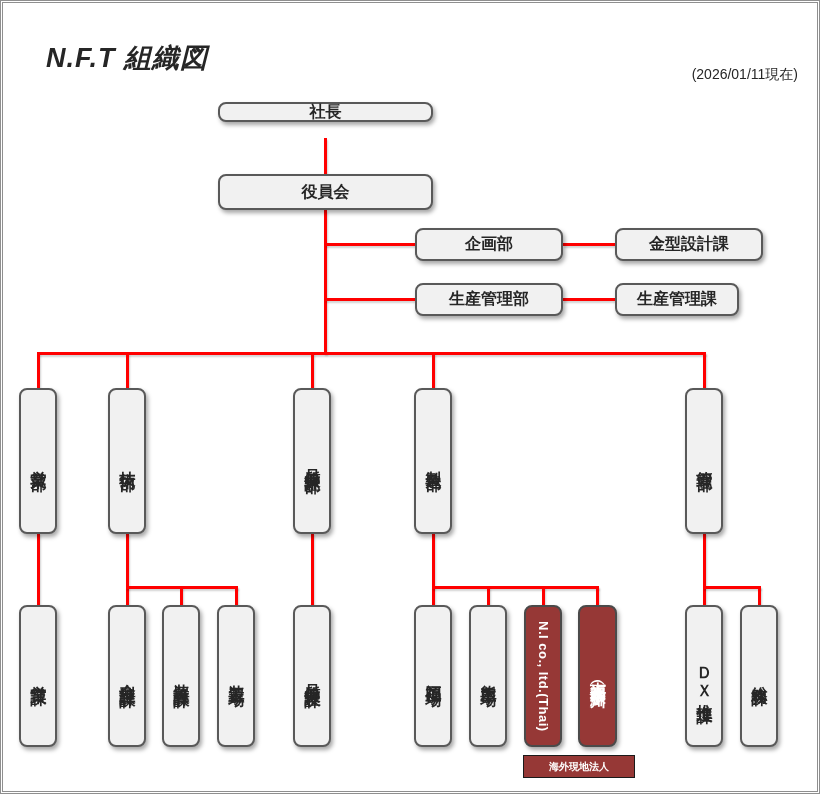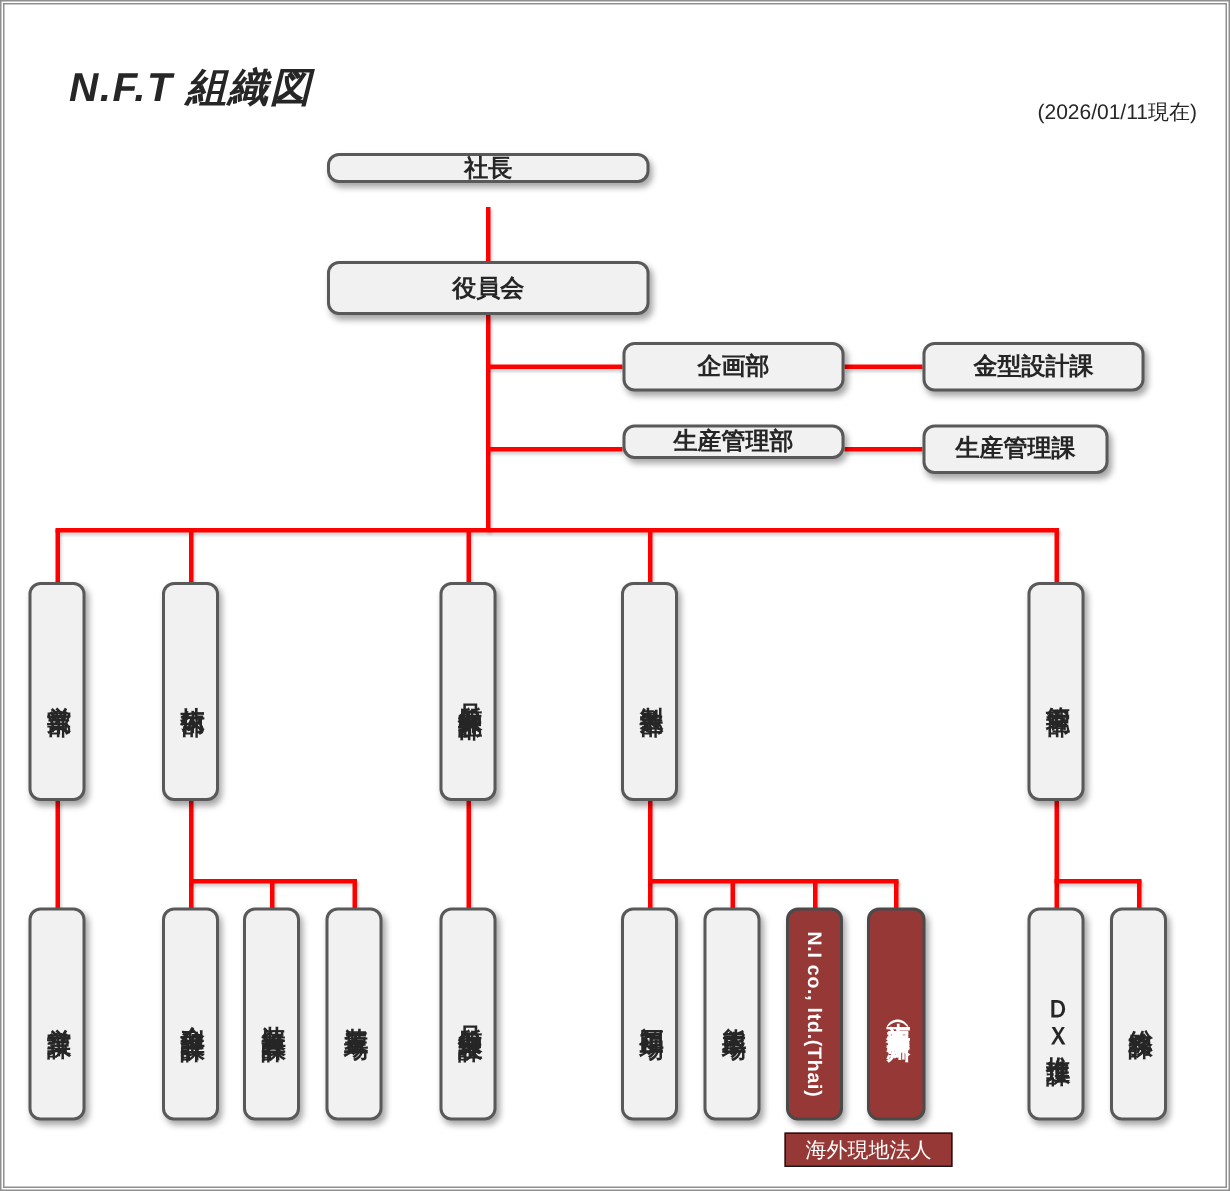--- a/index.html
+++ b/index.html
@@ -36,21 +36,21 @@
   .red {
     background:var(--overseas-fill,#963836);
     border-color:var(--overseas-border,#4a4a4a);
     color:var(--overseas-text,#ffffff);
   }
   .legend {
     position:absolute; box-sizing:border-box;
     background:var(--overseas-fill,#963836);
     border:1px solid var(--legend-border,#1a1a1a);
     color:var(--overseas-text,#ffffff);
-    font-size:14px; font-weight:400;
+    font-size:10px; font-weight:700;
     display:flex; align-items:center; justify-content:center;
     z-index:2; white-space:nowrap;
   }
 </style>
 </head>
 <body>
 
 <div id="page">
   <div class="frame-outer"></div>
   <div class="frame-inner"></div>
@@ -82,21 +82,21 @@
   <div class="line" style="left:541.5px;top:587px;width:3px;height:19px"></div>
   <div class="line" style="left:595.5px;top:587px;width:3px;height:19px"></div>
   <div class="line" style="left:702.5px;top:533px;width:3px;height:73px"></div>
   <div class="line" style="left:702.5px;top:585.5px;width:58px;height:3px"></div>
   <div class="line" style="left:757.5px;top:587px;width:3px;height:19px"></div>
 
   <div class="hbox" style="left:218px;top:102px;width:215px;height:20px">社長</div>
   <div class="hbox" style="left:415px;top:228px;width:148px;height:33px">企画部</div>
   <div class="hbox" style="left:218px;top:174px;width:215px;height:36px">役員会</div>
   <div class="hbox" style="left:615px;top:228px;width:148px;height:33px">金型設計課</div>
-  <div class="hbox" style="left:415px;top:283px;width:148px;height:23px">生産管理部</div>
+  <div class="hbox" style="left:415px;top:283px;width:148px;height:33px">生産管理部</div>
   <div class="hbox" style="left:615px;top:283px;width:124px;height:33px">生産管理課</div>
 
   <div class="vbox" style="left:19px;top:388px;width:38px;height:146px">営業部</div>
   <div class="vbox" style="left:108px;top:388px;width:38px;height:146px">技術部</div>
   <div class="vbox" style="left:293px;top:388px;width:38px;height:146px">品質保証部</div>
   <div class="vbox" style="left:414px;top:388px;width:38px;height:146px">製造部</div>
   <div class="vbox" style="left:685px;top:388px;width:38px;height:146px">管理部</div>
 
   <div class="vbox" style="left:19px;top:605px;width:38px;height:142px">営業課</div>
   <div class="vbox" style="left:108px;top:605px;width:38px;height:142px">金型設計課</div>

